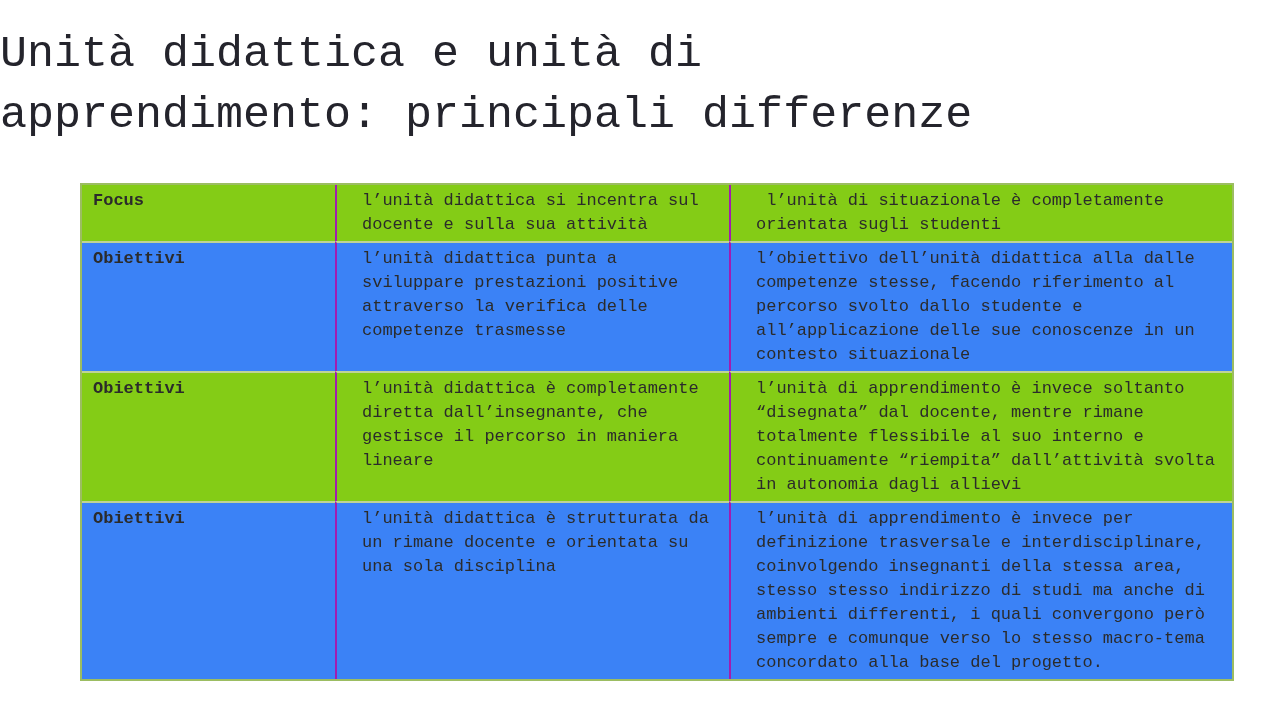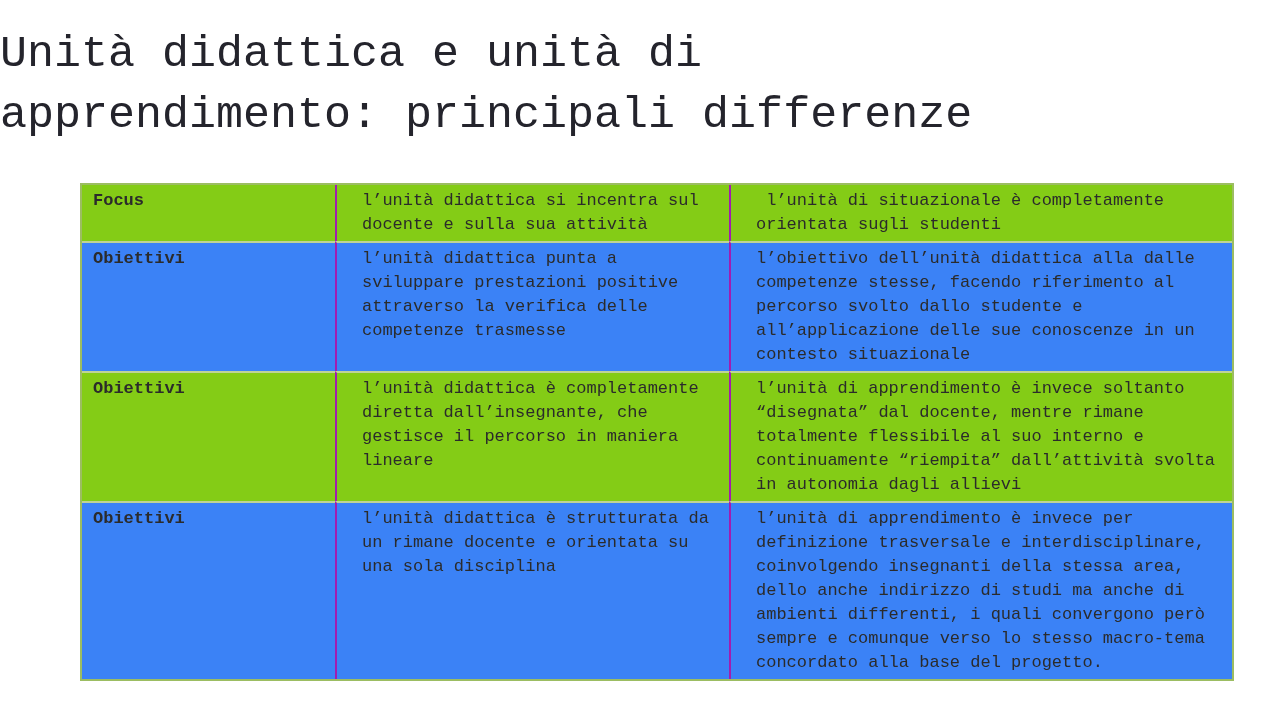--- a/index.html
+++ b/index.html
@@ -76,18 +76,18 @@
         <td>l’obiettivo dell’unità didattica alla dalle competenze stesse, facendo riferimento al percorso svolto dallo studente e all’applicazione delle sue conoscenze in un contesto situazionale</td>
       </tr>
       <tr class="row-light">
         <td class="row-label">Obiettivi</td>
         <td>l’unità didattica è completamente diretta dall’insegnante, che gestisce il percorso in maniera lineare</td>
         <td>l’unità di apprendimento è invece soltanto “disegnata” dal docente, mentre rimane totalmente flessibile al suo interno e continuamente “riempita” dall’attività svolta in autonomia dagli allievi</td>
       </tr>
       <tr class="row-shaded">
         <td class="row-label">Obiettivi</td>
         <td>l’unità didattica è strutturata da un rimane docente e orientata su una sola disciplina</td>
-        <td>l’unità di apprendimento è invece per definizione trasversale e interdisciplinare, coinvolgendo insegnanti della stessa area, dello anche indirizzo di studi ma anche di ambienti differenti, i quali convergono però sempre e comunque verso lo stesso macro-tema concordato alla base del progetto.</td>
+        <td>l’unità di apprendimento è invece per definizione trasversale e interdisciplinare, coinvolgendo insegnanti della stessa area, stesso stesso indirizzo di studi ma anche di ambienti differenti, i quali convergono però sempre e comunque verso lo stesso macro-tema concordato alla base del progetto.</td>
       </tr>
     </tbody>
   </table>
 
 </div>
 
 </body></html>

